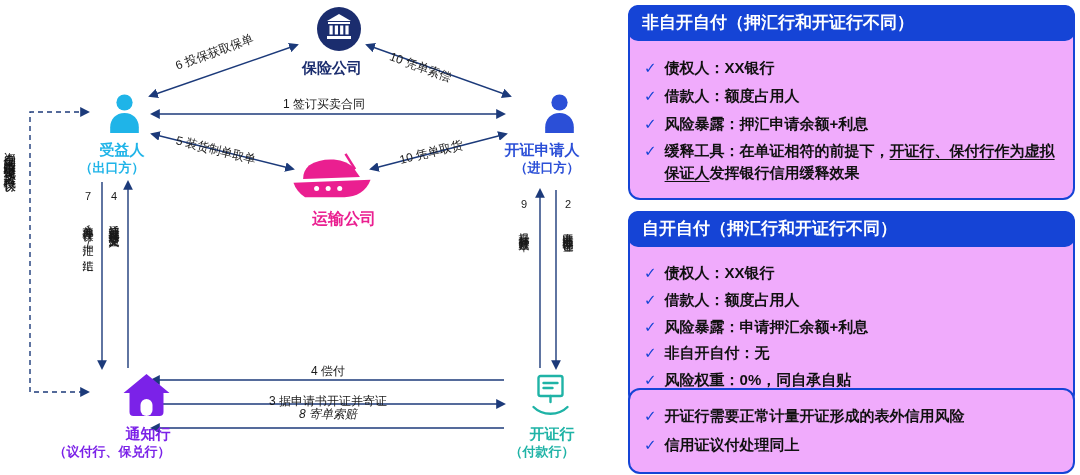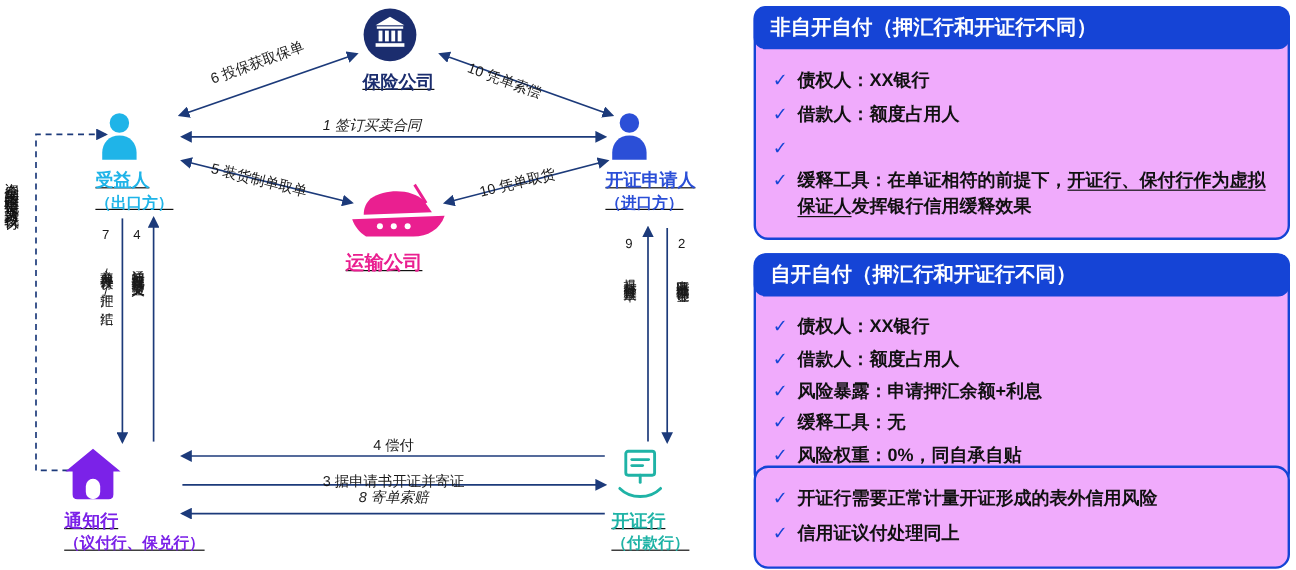--- a/index.html
+++ b/index.html
@@ -3,21 +3,21 @@
 <meta charset="utf-8">
 <style>
   html,body{margin:0;padding:0;background:#fff;}
   .stage{position:relative;width:1080px;height:475px;background:#fff;overflow:hidden;
          font-family:"Liberation Sans","DejaVu Sans",sans-serif;color:#111;}
   
   .arrow-layer{position:absolute;left:0;top:0;pointer-events:none;}
   .arrow{stroke:var(--arrow,#1c3a7a);stroke-width:1.4;fill:none;}
   .dashed{stroke-dasharray:5 4;}
   .arrfill{fill:var(--arrow,#1c3a7a);}
-  .node{position:absolute;text-align:left;transform:translateX(-50%);width:max-content;text-decoration:underline;}
+  .node{position:absolute;text-align:right;transform:translateX(-50%);width:max-content;}
   .nlabel{font-weight:bold;font-size:15px;line-height:1.25;margin-top:3px;}
   .nsub{font-weight:bold;font-size:13px;line-height:1.25;}
   .c-navy{color:var(--navy,#1b2d6e);} .c-cyan{color:var(--cyan,#1fb4e8);}
   .c-blue{color:var(--blue,#2b4fd7);} .c-pink{color:var(--pink,#ea1f90);}
   .c-purple{color:var(--purple,#7b22e8);} .c-teal{color:var(--teal,#1fb3a6);}
   .elabel{position:absolute;font-size:12px;color:#1a1a1a;white-space:nowrap;font-weight:500;}
   .center{transform:translateX(-50%);}
   .rot{transform-origin:left center;}
   .vtext{position:absolute;writing-mode:vertical-rl;text-orientation:upright;
          font-size:11px;color:#1a1a1a;letter-spacing:1px;line-height:1.1;font-weight:500;}
@@ -124,21 +124,21 @@
     <svg width="48" height="46" viewBox="0 0 48 46">
       <path d="M24,2 L47,21 L41,21 L41,40 Q41,44 37,44 L11,44 Q7,44 7,40 L7,21 L1,21 Z" fill="var(--purple,#7b22e8)"></path>
       <rect x="18" y="27" width="12" height="17" rx="6" fill="#fff"></rect>
     </svg>
     <div class="nlabel c-purple">通知行</div>
     <div class="nsub c-purple">（议付行、保兑行）</div>
   </div>
 
   <div class="elabel rot" style="left:176px;top:58px;transform:rotate(-20deg);">6 投保获取保单</div>
   <div class="elabel rot" style="left:390px;top:48px;transform:rotate(20deg);">10 凭单索偿</div>
-  <div class="elabel center" style="left:310px;top:96px;font-style:italic;">1 签订买卖合同</div>
+  <div class="elabel center" style="left:324px;top:96px;">1 签订买卖合同</div>
   <div class="elabel rot" style="left:176px;top:132px;transform:rotate(14deg);">5 装货制单取单</div>
   <div class="elabel rot" style="left:400px;top:152px;transform:rotate(-14deg);">10 凭单取货</div>
   <div class="vtext vnote" style="left:2px;top:142px;">资金周转困难申请预支货款或议付</div>
   <div class="vtext" style="left:82px;top:190px;">7 交单并办理议付/押汇/结汇</div>
   <div class="vtext" style="left:108px;top:190px;">4 通知行核对无误后转交受益人</div>
   <div class="vtext" style="left:518px;top:198px;">9 提示付款并付款赎单</div>
   <div class="vtext" style="left:562px;top:198px;">2 申请开证并缴纳保证金</div>
   <div class="elabel center" style="left:328px;top:363px;">4 偿付</div>
   <div class="elabel center" style="left:328px;top:406px;font-style:italic;">8 寄单索赔</div>
   <div class="elabel center" style="left:328px;top:393px;">3 据申请书开证并寄证</div>
@@ -149,20 +149,21 @@
       <div class="row">
         <span class="check">✓</span>
         <span>债权人：XX银行</span>
       </div>
       <div class="row">
         <span class="check">✓</span>
         <span>借款人：额度占用人</span>
       </div>
       <div class="row">
         <span class="check">✓</span>
+        <span>风险暴露：押汇申请余额+利息</span>
       </div>
       <div class="row">
         <span class="check">✓</span>
         <span><span>缓释工具：在单证相符的前提下，</span><span class="ul">开证行、保付行作为虚拟保证人</span><span>发挥银行信用缓释效果</span></span>
       </div>
     </div>
   </div>
 
   <div class="box box2" style="top:211px;">
     <div class="box-header">自开自付（押汇行和开证行不同）</div>
@@ -174,21 +175,21 @@
       <div class="row">
         <span class="check">✓</span>
         <span>借款人：额度占用人</span>
       </div>
       <div class="row">
         <span class="check">✓</span>
         <span>风险暴露：申请押汇余额+利息</span>
       </div>
       <div class="row">
         <span class="check">✓</span>
-        <span>缓释工具：无</span>
+        <span>非自开自付：无</span>
       </div>
       <div class="row">
         <span class="check">✓</span>
         <span>风险权重：0%，同自承自贴</span>
       </div>
     </div>
   </div>
 
   <div class="box box3" style="top:388px;">
     <div class="box-body">

